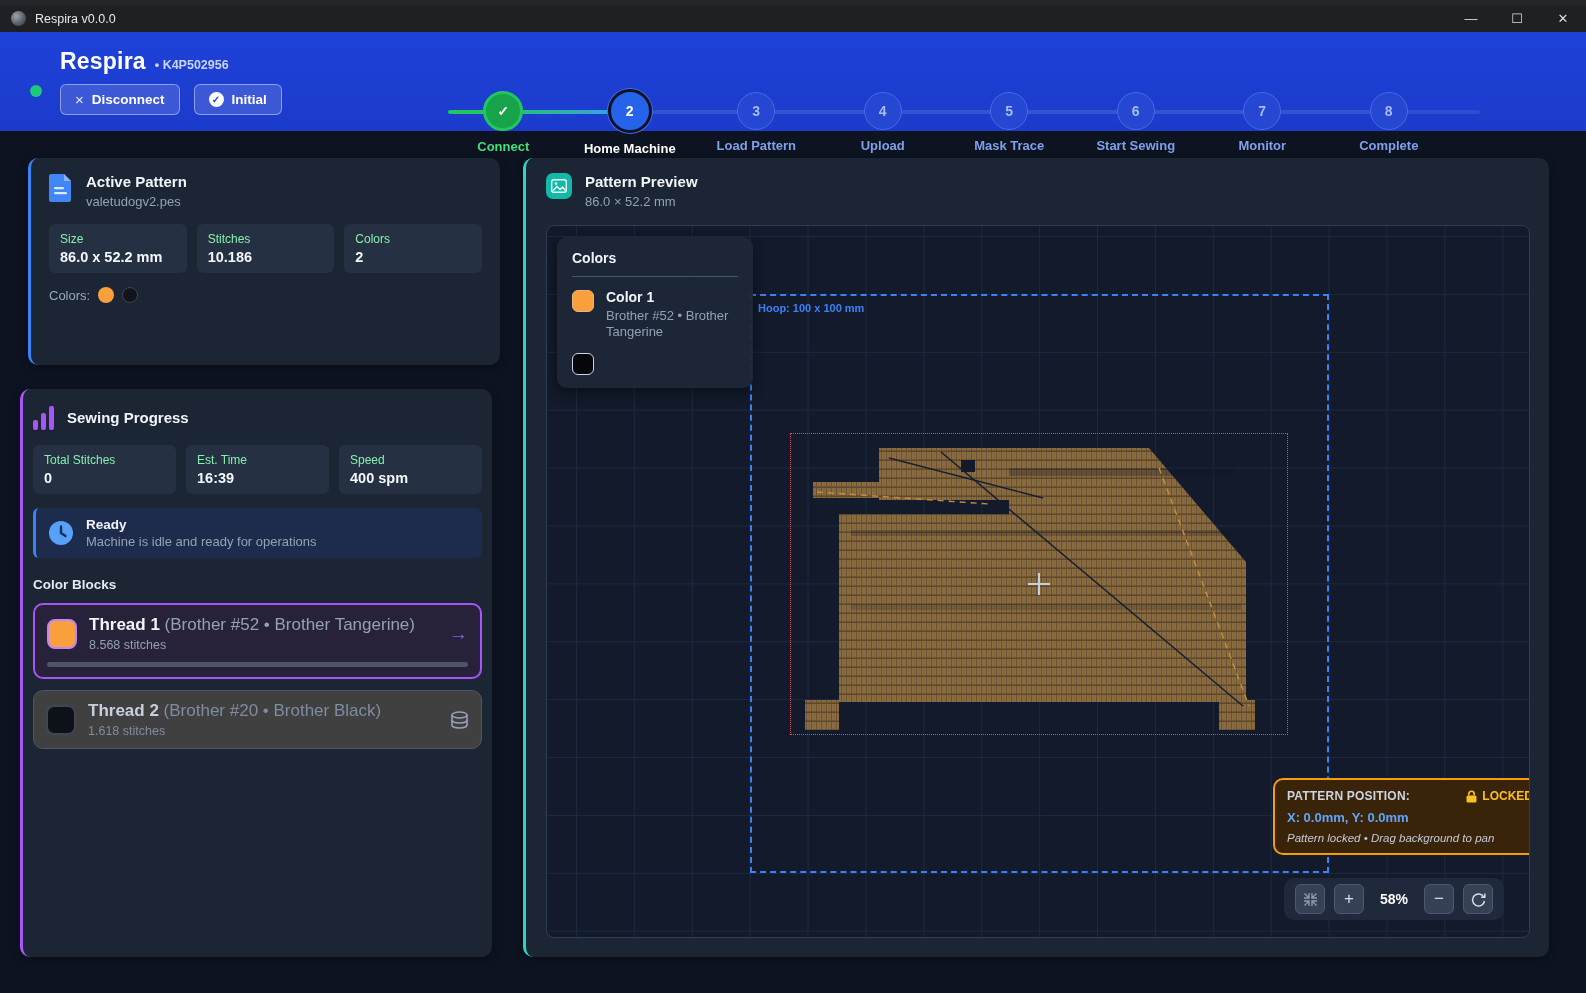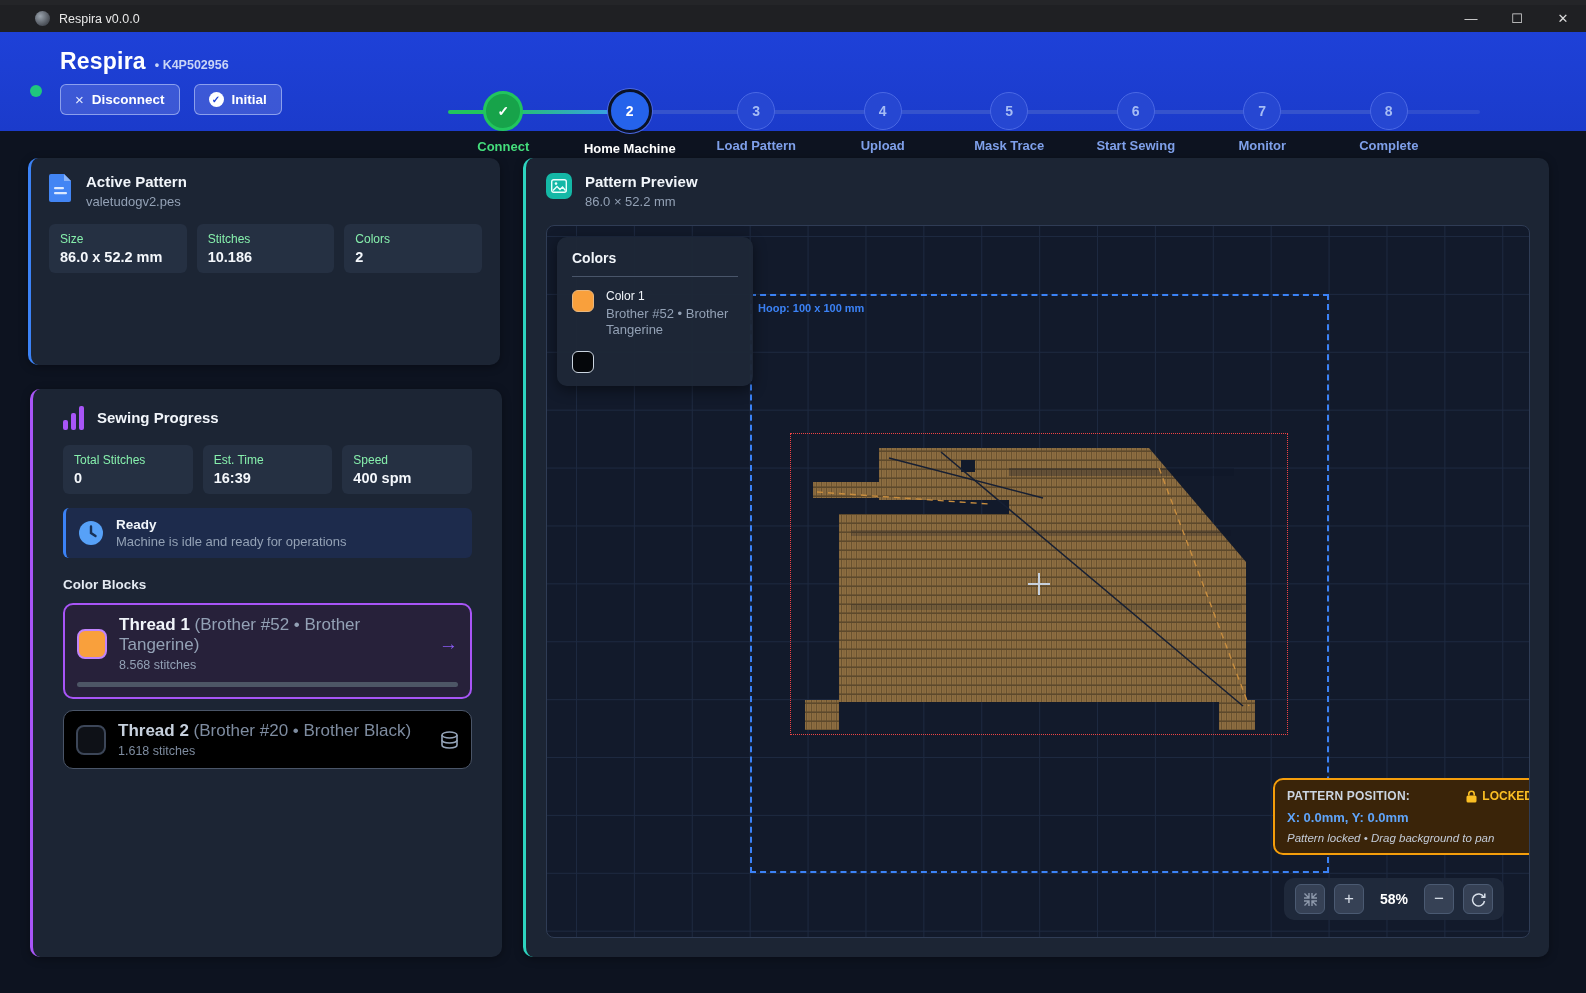--- a/index.html
+++ b/index.html
@@ -2,21 +2,21 @@
 <html><head>
 <meta charset="utf-8">
 <style>
   * { box-sizing: border-box; margin: 0; padding: 0; }
   body { background:#000; font-family:"Liberation Sans", sans-serif; }
   #app { position:relative; width:1586px; height:993px; background:#0d1320; overflow:hidden;
          font-family:"Liberation Sans", sans-serif; color:#e5eaf2; }
 
   
   .titlebar { position:absolute; left:0; top:0; width:100%; height:32px; background:#1f2023;
-              display:flex; align-items:center; border-top:5px solid #242528;padding-left:24px; }
+              display:flex; align-items:center; border-top:5px solid #242528; }
   .app-ico { width:15px; height:15px; margin-left:11px; border-radius:50%;
              background:radial-gradient(circle at 35% 35%, #9aa3ad, #4a4f57 70%); }
   .titlebar-title { margin-left:9px; font-size:12.5px; color:#e8e8e8; }
   .win-controls { margin-left:auto; display:flex; height:100%; }
   .win-btn { width:46px; height:100%; display:flex; align-items:center; justify-content:center;
              color:#dcdcdc; font-size:13px; }
 
   
   .header { position:absolute; left:0; top:32px; width:100%; height:99px;
             background:linear-gradient(#1e41d8, #1b3bcb); }
@@ -69,32 +69,32 @@
   .colors-row .lbl { font-size:13px; color:#9aa8bc; }
   .dot { width:16px; height:16px; border-radius:50%; }
   .dot.orange { background:#f9a03c; }
   .dot.black { background:#121419; border:1px solid #3c4references; border:1px solid #3c4658; }
   .delete-btn { margin-top:13px; width:100%; height:36px; border-radius:6px;
                 border:1px solid #c22f2f; background:rgba(153,27,27,.18);
                 color:#f48b8b; font-size:13.5px; font-weight:bold;
                 display:flex; align-items:center; justify-content:center; gap:9px; cursor:pointer; }
 
   
-  #card-sewing { left:30px; top:389px; width:472px; height:568px; padding:15px 30px; }
+  #card-sewing { left:20px; top:389px; width:472px; height:568px; padding:15px 10px; }
   .bars-ico { display:flex; align-items:flex-end; gap:3px; height:24px; margin-top:2px; }
   .bars-ico span { width:5px; border-radius:2px; background:#a855f7; display:block; }
   .ready-box { margin-top:14px; background:#1d2b4c; border-left:3px solid #3b82f6; border-radius:6px;
                padding:9px 12px; display:flex; gap:12px; align-items:center; }
   .ready-title { font-size:13.5px; font-weight:bold; color:#f1f5fa; }
   .ready-desc { font-size:13px; color:#93a1b5; margin-top:2px; }
   .cb-label { margin-top:19px; font-size:13.5px; font-weight:bold; color:#e4eaf2; }
 
   .thread { border-radius:10px; padding:10px 12px; margin-top:11px; cursor:pointer; }
   .thread.active { border:2px solid #a855f7; background:#27213a; }
-  .thread.idle { border:1px solid #4a5568; background:#000000; }
+  .thread.idle { border:1px solid #4a5568; background:#404040; }
   .thread-row { display:flex; align-items:center; gap:12px; }
   .swatch { width:30px; height:30px; border-radius:8px; flex:none; }
   .swatch.orange { background:#f9a03c; border:2px solid #c084fc; }
   .swatch.black { background:#0e1117; border:2px solid #3c4658; }
   .thread-name { font-size:17px; }
   .thread-name b { color:#f1f5fa; }
   .thread.idle .thread-name b { color:#c6d0dd; }
   .thread-name .detail { color:#93a1b5; }
   .thread.idle .thread-name .detail { color:#7e8ca0; }
   .thread-stitches { font-size:12.5px; color:#93a1b5; margin-top:3px; }
@@ -125,21 +125,21 @@
   
   .legend { position:absolute; left:10px; top:11px; width:196px; background:rgba(30,39,55,.97);
             border-radius:10px; padding:13px 15px; box-shadow:0 4px 14px rgba(0,0,0,.45); }
   .legend-title { font-size:14px; font-weight:bold; color:#f1f5fa; }
   .legend-divider { height:1px; background:#49556a; margin:10px 0 12px; }
   .legend-item { display:flex; gap:12px; margin-bottom:11px; }
   .legend-item:last-child { margin-bottom:0; }
   .legend-swatch { width:22px; height:22px; border-radius:6px; flex:none; margin-top:1px; }
   .legend-swatch.orange { background:#f9a03c; border:1px solid #e8b77f; }
   .legend-swatch.black { background:#05070b; border:1.5px solid #cbd5e1; }
-  .legend-name { font-size:12px; font-weight:normal; color:#f1f5fa; }
+  .legend-name { font-size:14px; font-weight:bold; color:#f1f5fa; }
   .legend-desc { font-size:13px; color:#93a1b5; margin-top:3px; line-height:1.25; }
 
   
   .pos-overlay { position:absolute; left:726px; top:552px; width:274px; background:#3a2409;
                  border:2px solid #f59e0b; border-radius:10px; padding:9px 12px; }
   .pos-row1 { display:flex; align-items:center; justify-content:space-between; }
   .pos-label { font-size:12px; font-weight:bold; color:#cbd5e1; letter-spacing:.2px; }
   .pos-locked { font-size:12px; font-weight:bold; color:#fbbf24; display:flex; align-items:center; gap:5px; }
   .pos-coords { font-size:13px; font-weight:bold; color:#60a5fa; margin-top:7px; }
   .pos-hint { font-size:11.5px; font-style:italic; color:#c3cbd8; margin-top:7px; }
@@ -253,20 +253,25 @@
         <div class="stat-value">86.0 x 52.2 mm</div>
       </div>
       <div class="stat-box">
         <div class="stat-label">Stitches</div>
         <div class="stat-value">10.186</div>
       </div>
       <div class="stat-box">
         <div class="stat-label">Colors</div>
         <div class="stat-value">2</div>
       </div>
+    </div>
+    <div class="colors-row">
+      <span class="lbl">Colors:</span>
+      <span class="dot orange"></span>
+      <span class="dot black"></span>
     </div>
   </div>
 
   <div class="card purple-edge" id="card-sewing">
     <div class="card-head" style="align-items:center;">
       <div class="bars-ico">
         <span style="height:10px"></span>
           <span style="height:17px"></span>
           <span style="height:24px"></span>
       </div>

